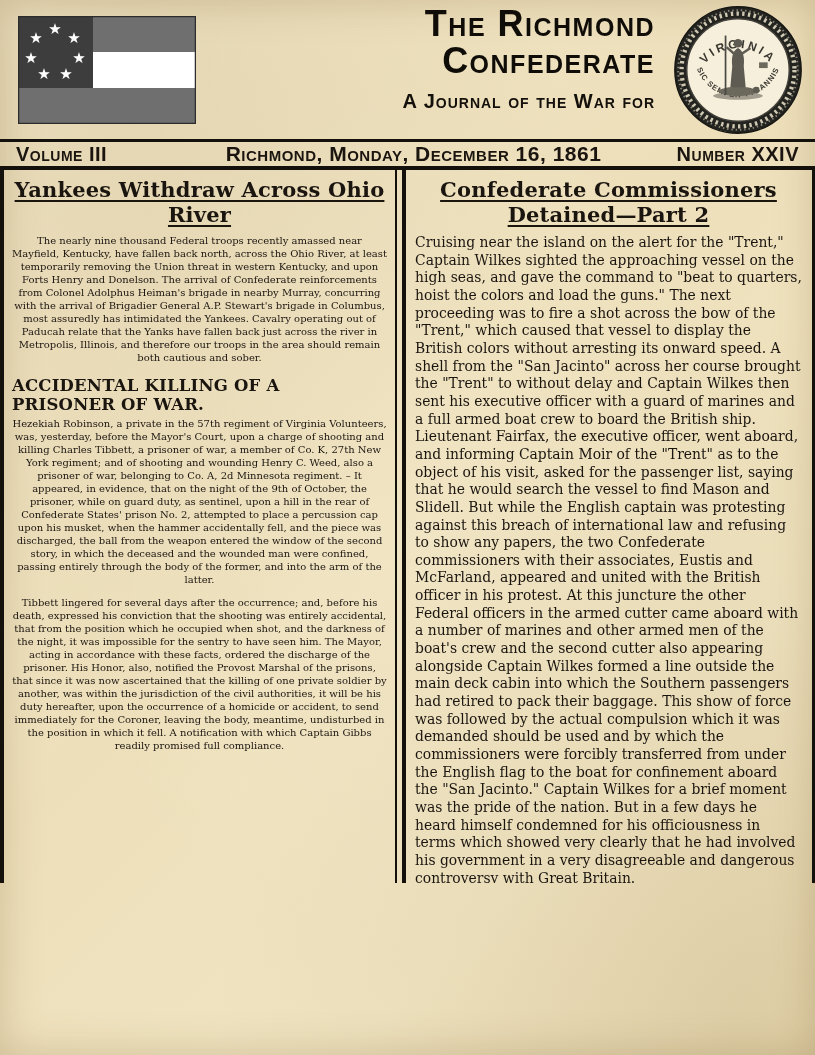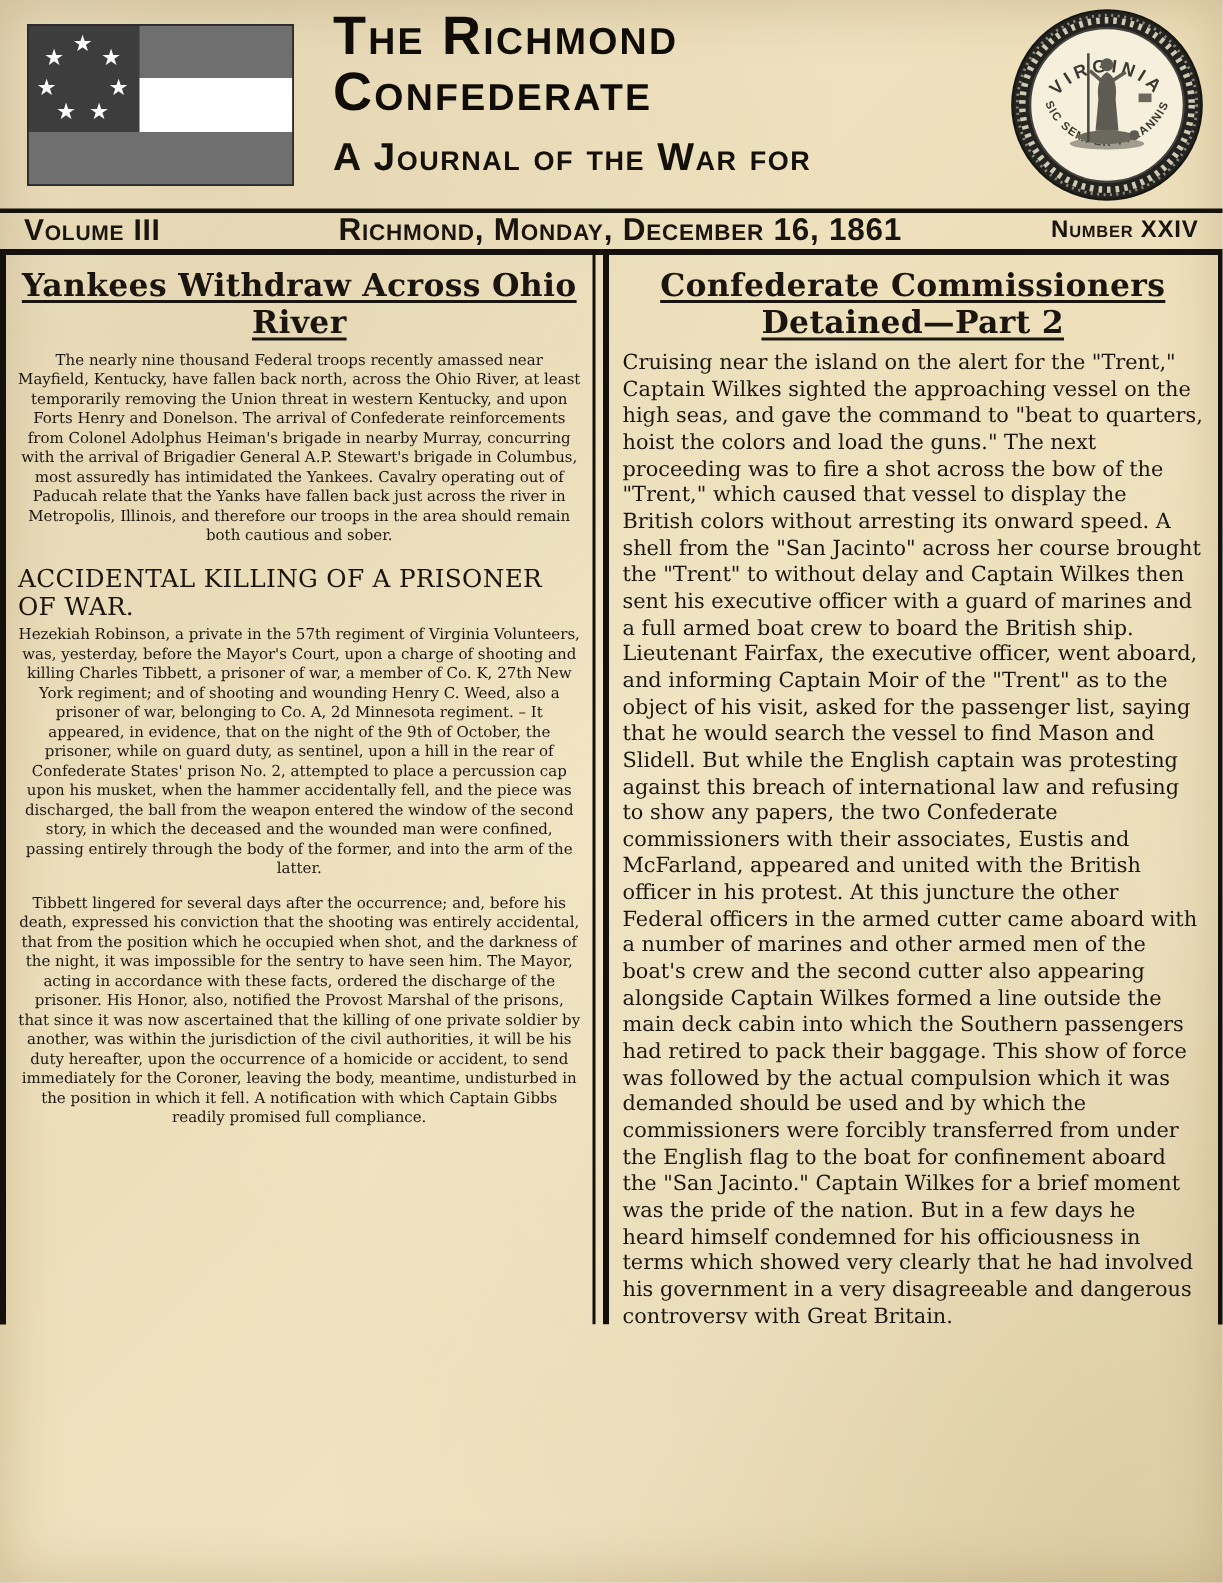--- a/index.html
+++ b/index.html
@@ -12,54 +12,54 @@
       radial-gradient(ellipse at 90% 95%, rgba(125,95,45,.12), transparent 50%),
       radial-gradient(ellipse at 50% 50%, rgba(255,250,230,.25), transparent 60%),
       linear-gradient(135deg,#f2e6c6 0%,#eddfba 45%,#f1e5c2 75%,#e9dab2 100%);
   }
   .page{position:relative;width:815px;height:1055px;box-shadow:inset 0 0 40px rgba(110,80,30,.25);}
 
   
   .masthead{position:relative;height:139px;}
   .flag{position:absolute;left:18px;top:16px;width:178px;height:108px;}
   .seal{position:absolute;right:10px;top:3px;width:134px;height:134px;}
-  .title-block{position:absolute;left:222px;right:160px;top:6px;text-align:left;}
+  .title-block{position:absolute;left:222px;right:160px;top:6px;text-align:right;}
   .nptitle{
     font-family:"Liberation Sans",sans-serif;font-variant-caps:small-caps;
     font-weight:700;font-size:36px;line-height:1.02;letter-spacing:1.5px;color:#100d09;
   }
   .npsubtitle{
     font-family:"Liberation Sans",sans-serif;font-variant-caps:small-caps;
-    font-weight:700;font-size:26px;line-height:1.07;letter-spacing:1px;margin-top:12px;color:#14100b;
+    font-weight:700;font-size:20px;line-height:1.07;letter-spacing:1px;margin-top:12px;color:#14100b;
   }
 
   
   .rule{background:#14110d;}
   .rule-a{height:3px;}
   .rule-b{height:4px;}
   .dateline{
     position:relative;height:24px;display:flex;align-items:center;
     font-family:"Liberation Sans",sans-serif;font-variant-caps:small-caps;font-weight:700;
   }
   .dl-left{position:absolute;left:16px;font-size:20px;letter-spacing:.5px;}
-  .dl-right{position:absolute;right:16px;font-size:16px;letter-spacing:.5px;}
+  .dl-right{position:absolute;right:16px;font-size:20px;letter-spacing:.5px;}
   .dl-center{width:100%;text-align:center;font-size:21px;letter-spacing:.5px;margin-left:12px;}
 
   
   .cols{display:flex;height:713px;overflow:hidden;border-left:4px solid #14110d;border-right:3px solid #14110d;}
   .col{box-sizing:border-box;overflow:hidden;}
   .col-left{width:393px;border-right:2px solid #14110d;padding:5px 8px 0 8px;}
   .col-right{flex:1;border-left:4px solid #14110d;margin-left:5px;padding:5px 10px 0 9px;}
 
   .headline{
     font-weight:700;font-size:21px;text-align:center;margin:2px 0 7px;
     text-decoration:underline;text-decoration-thickness:2px;text-underline-offset:3px;
     letter-spacing:.2px;
   }
-  .subhead{font-weight:400;font-size:16.5px;margin:12px 0 3px;letter-spacing:.2px;}
+  .subhead{font-weight:700;font-size:16.5px;margin:12px 0 3px;letter-spacing:.2px;}
   .col-left p{font-size:10px;line-height:1.3;margin:0 0 10px;text-align:center;}
   .col-right p{font-size:13.9px;line-height:1.27;margin:0 0 9px;}
   .continued-row{display:flex;align-items:baseline;gap:10px;margin:2px 0 10px;}
   .continued{font-weight:700;font-size:17.5px;letter-spacing:.5px;white-space:nowrap;}
   .note{font-style:italic;font-size:14.5px;white-space:nowrap;}
 
   .fleet-img{float:right;width:222px;height:124px;margin:2px 0 4px 8px;}
   .fleet-head{font-size:18.5px;margin-top:4px;}
 </style>
 </head>

